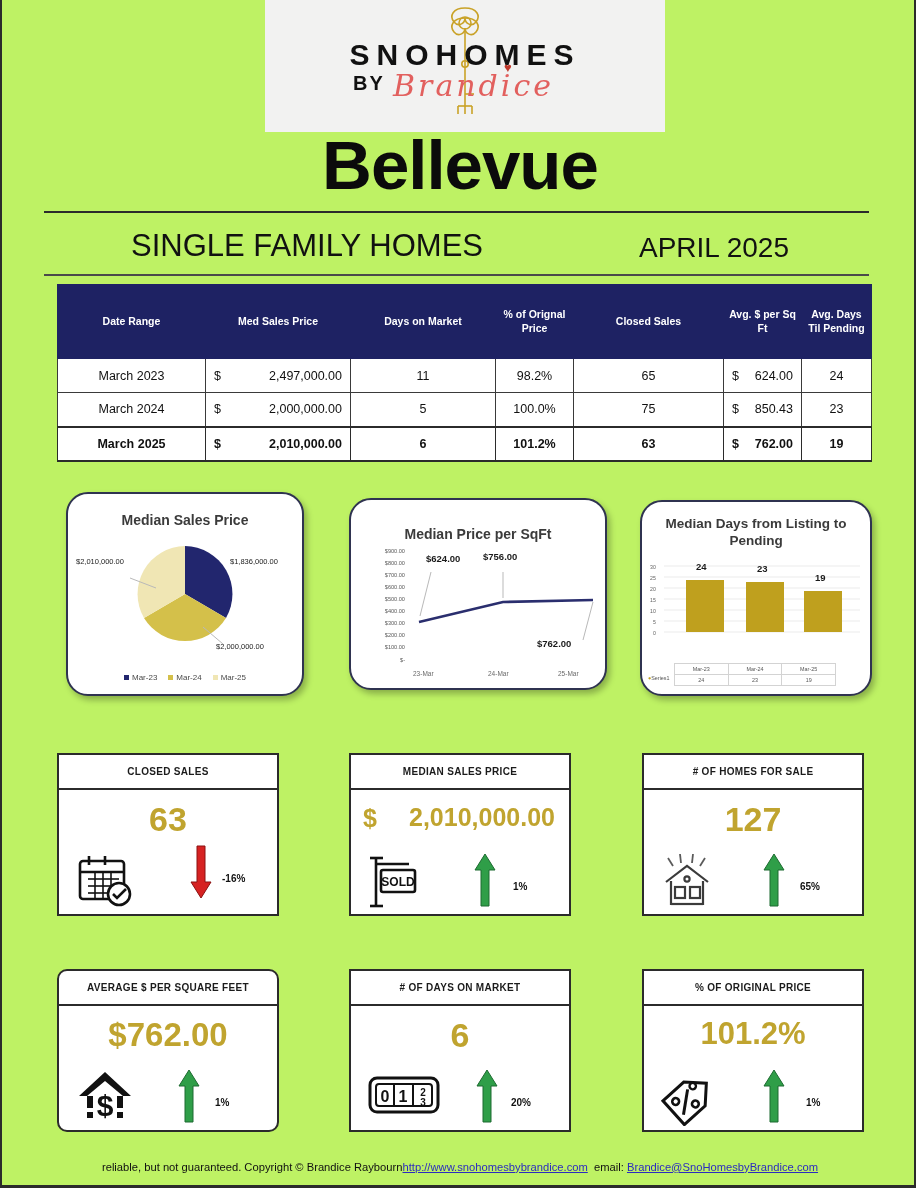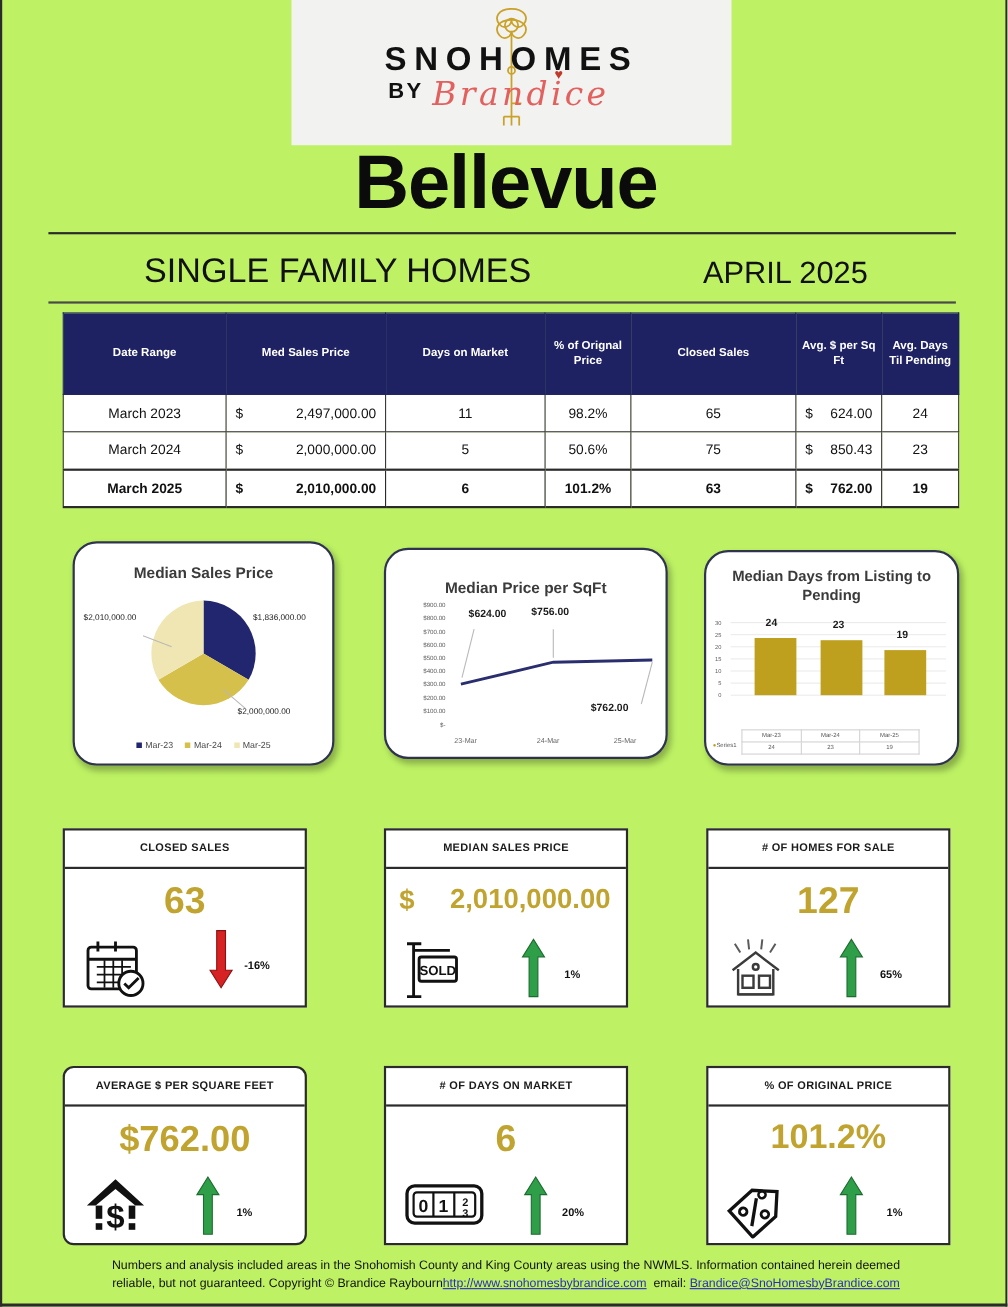--- a/index.html
+++ b/index.html
@@ -232,21 +232,21 @@
         </tr>
         <tr>
           <td class="c-date">March 2024</td>
           <td class="c-price">
             <span class="money">
                 <span>$</span>
                 <span>2,000,000.00</span>
               </span>
           </td>
           <td class="c-dom">5</td>
-          <td class="c-pct">50.6%</td>
+          <td class="c-pct">100.0%</td>
           <td class="c-closed">75</td>
           <td class="c-sqft">
             <span class="money">
                 <span>$</span>
                 <span>850.43</span>
               </span>
           </td>
           <td class="c-pend">23</td>
         </tr>
         <tr class="row-bold">
@@ -507,17 +507,17 @@
         </g>
       </svg>
       <svg class="arrow" style="left:118px;bottom:6px;" width="24" height="58" viewBox="0 0 24 58">
         <polygon points="12,2 22,18 16,18 16,54 8,54 8,18 2,18" fill="#2f9e48" stroke="#1d6b30" stroke-width="1"></polygon>
       </svg>
       <div class="delta" style="left:162px; bottom:24px;">1%</div>
     </div>
   </div>
 
   <div class="footer">
-    <span>Numbers and analysis included areas in the Snohomish County and King County areas using the NWMLS.  Information contained herein deemed</span><br>
+    <br>
     <span>reliable, but not guaranteed. Copyright © Brandice Raybourn</span><a href="#">http://www.snohomesbybrandice.com</a>&nbsp;&nbsp;<span>email:</span> <a href="#">Brandice@SnoHomesbyBrandice.com</a>
   </div>
 
 </div>
 
 </body></html>

